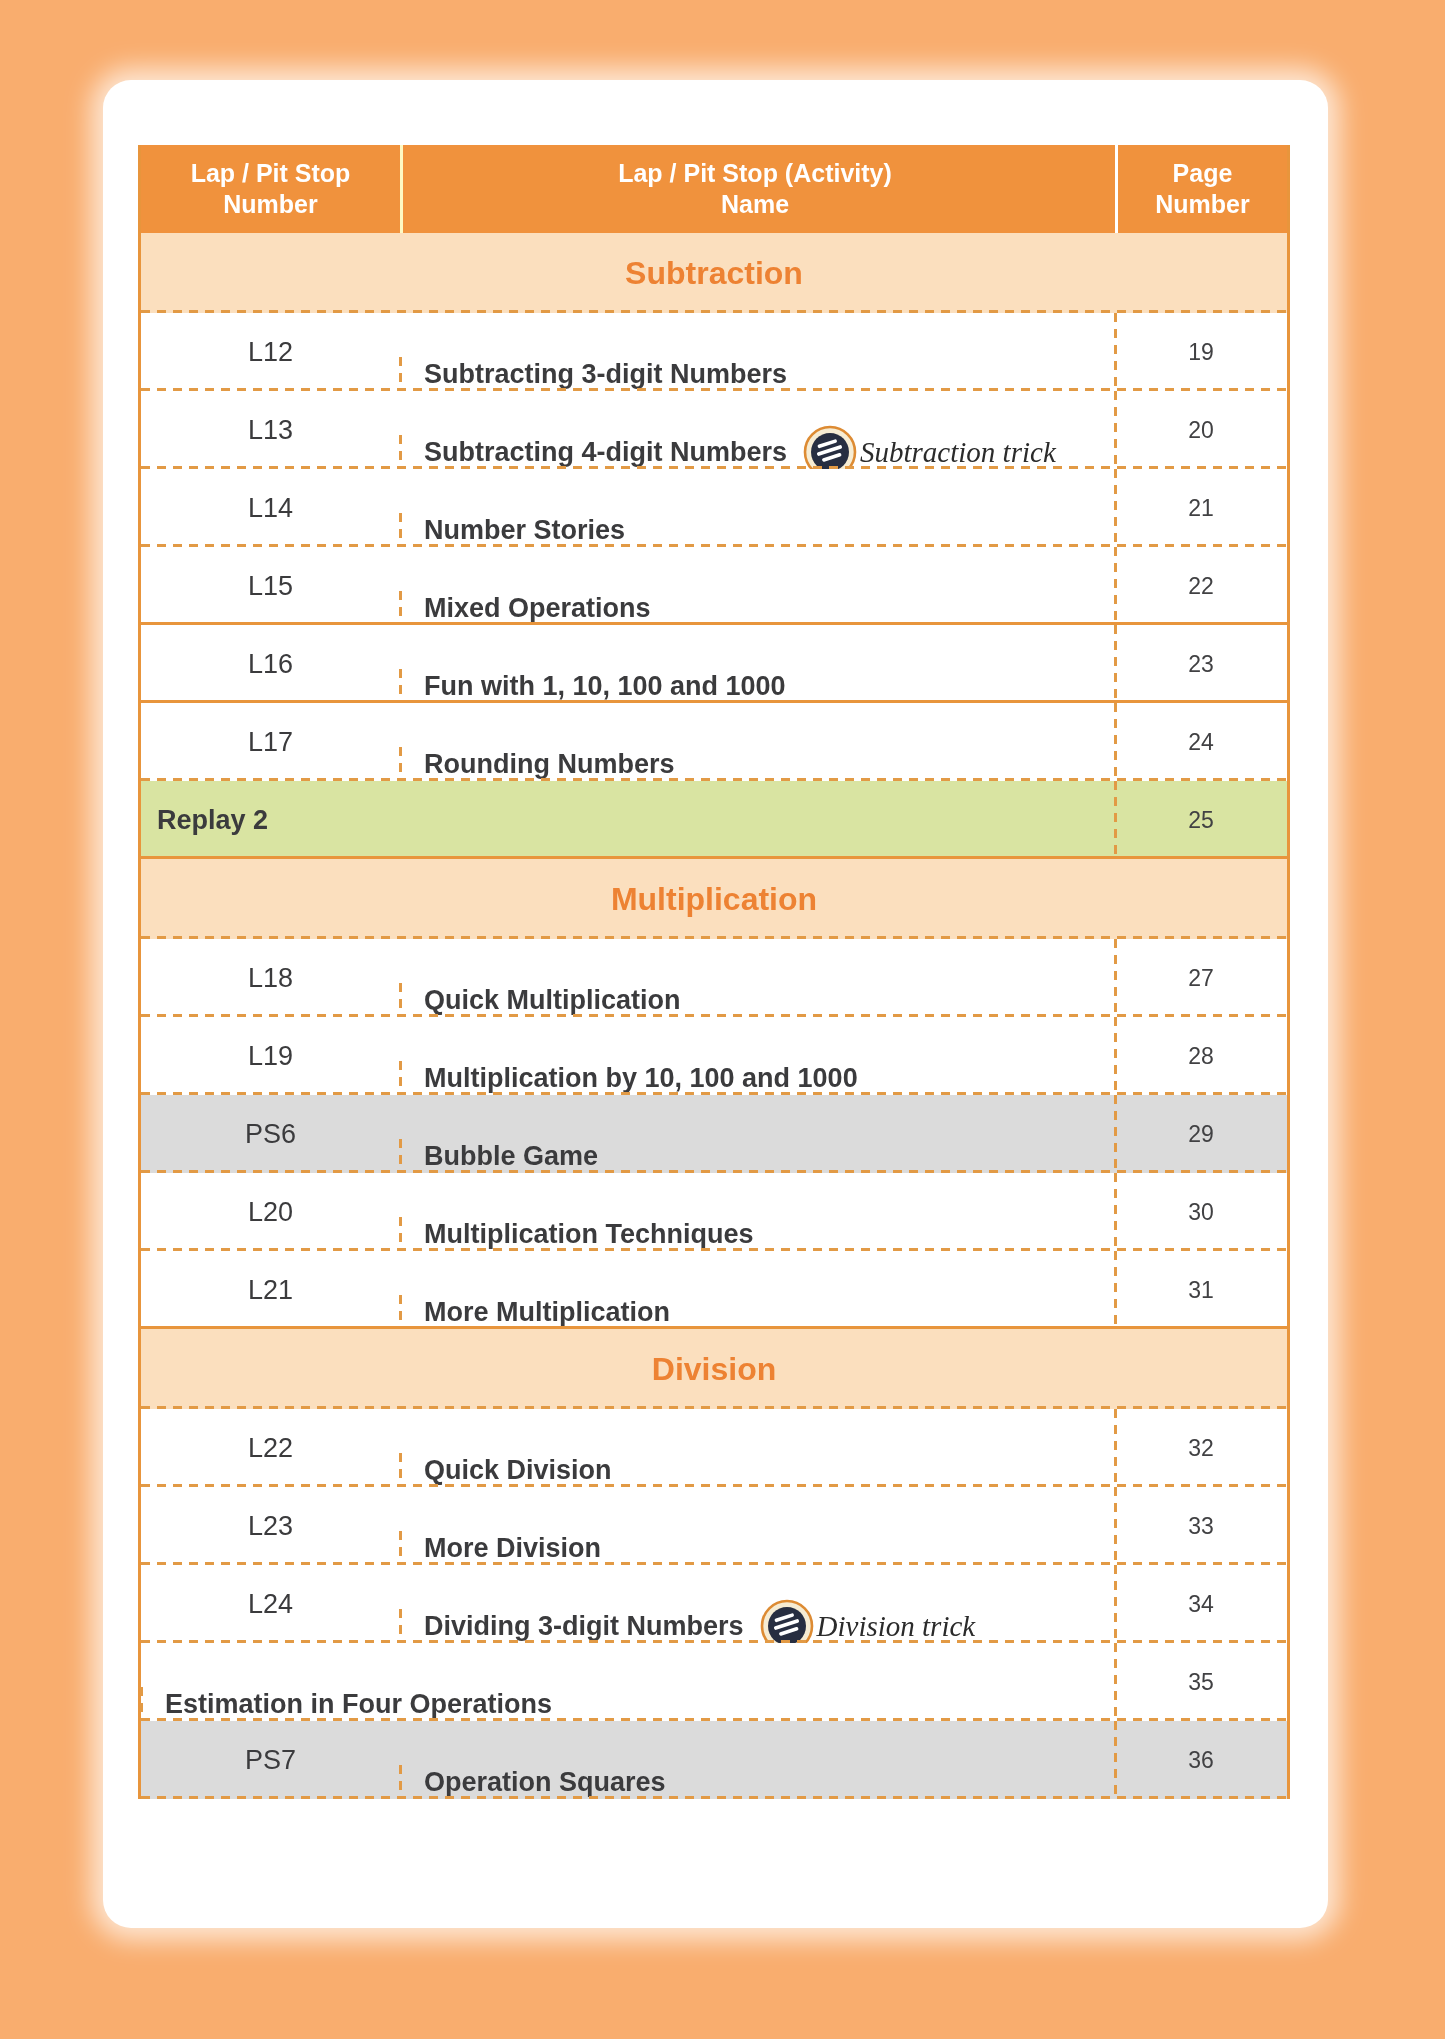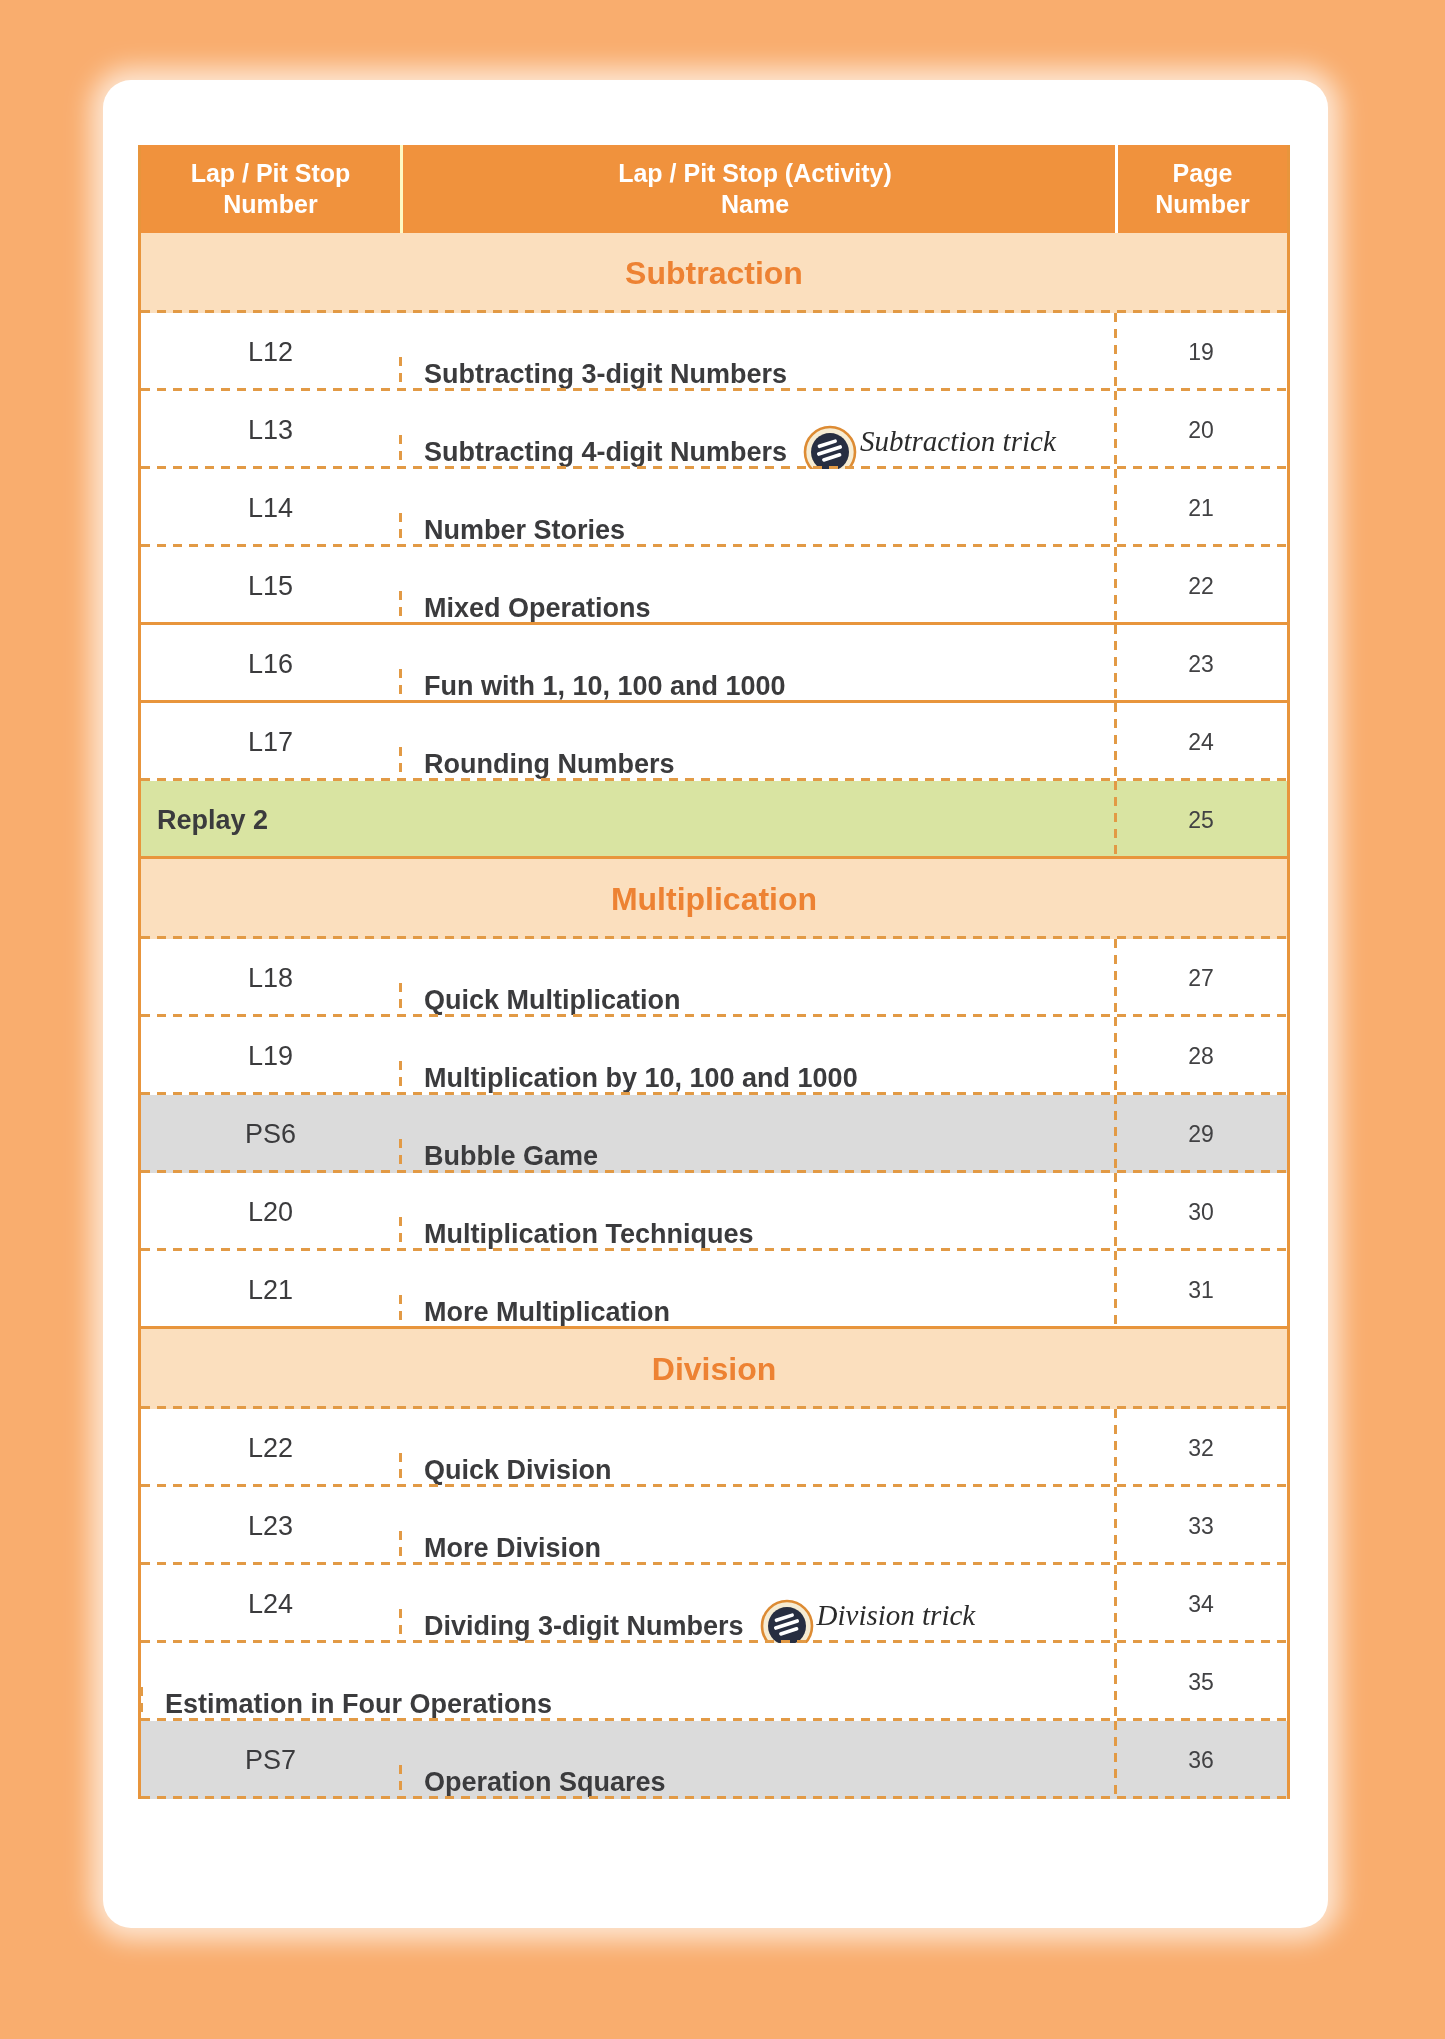--- a/index.html
+++ b/index.html
@@ -48,21 +48,21 @@
   .c2::before,.c3::before{content:"";position:absolute;left:-1px;top:0;bottom:0;width:3px;
         background:repeating-linear-gradient(180deg,var(--dash) 0 9px,transparent 9px 16px);}
   
   .row.replay{height:78px;background:var(--green);}
   .row.replay .c12{flex:1;display:flex;align-items:center;padding-left:16px;
         font-weight:bold;font-size:27px;color:var(--row-text);}
   .row.replay .c3{background:var(--green);}
   
   .row.gray, .row.gray .c3{background:var(--gray);}
   
-  .trick{display:inline-flex;margin-left:16px;}
+  .trick{display:inline-flex;align-items:center;margin-left:16px;}
   .badge{width:54px;height:54px;flex:0 0 auto;}
   .trick-label{font-family:"Liberation Serif", serif;font-style:italic;font-weight:400;
         font-size:29px;color:#2B2B2B;margin-left:3px;white-space:nowrap;}
 </style>
 </head>
 <body>
 
 <div class="canvas">
   <div class="page">
     <div class="toc-table">

